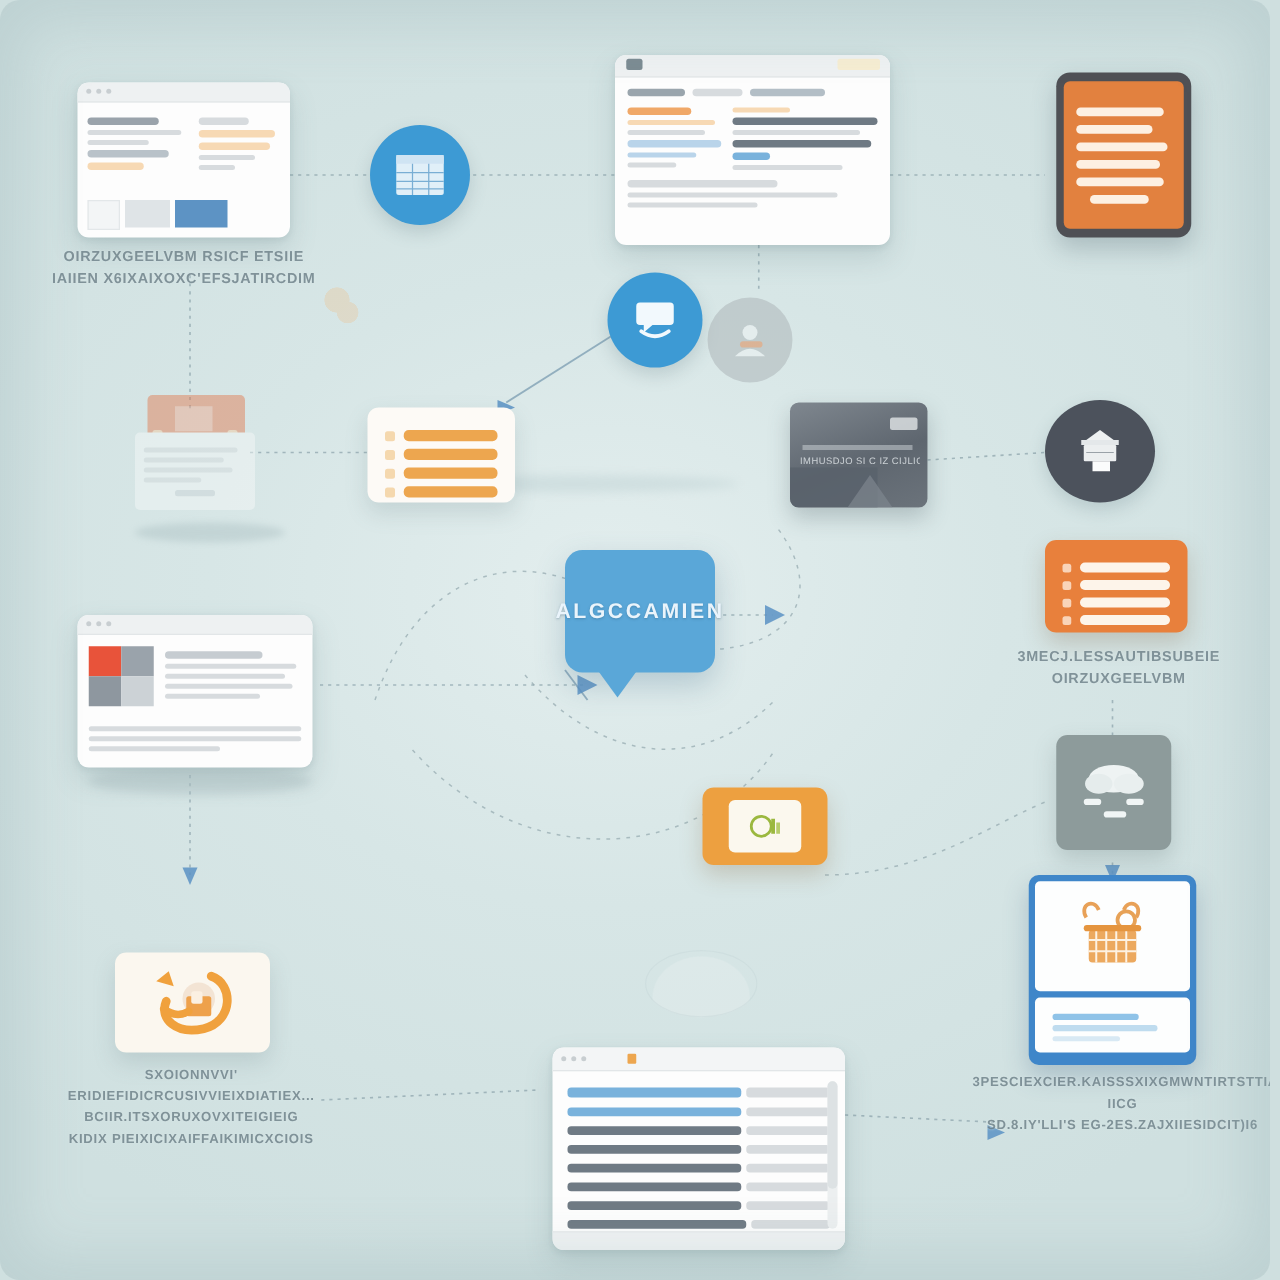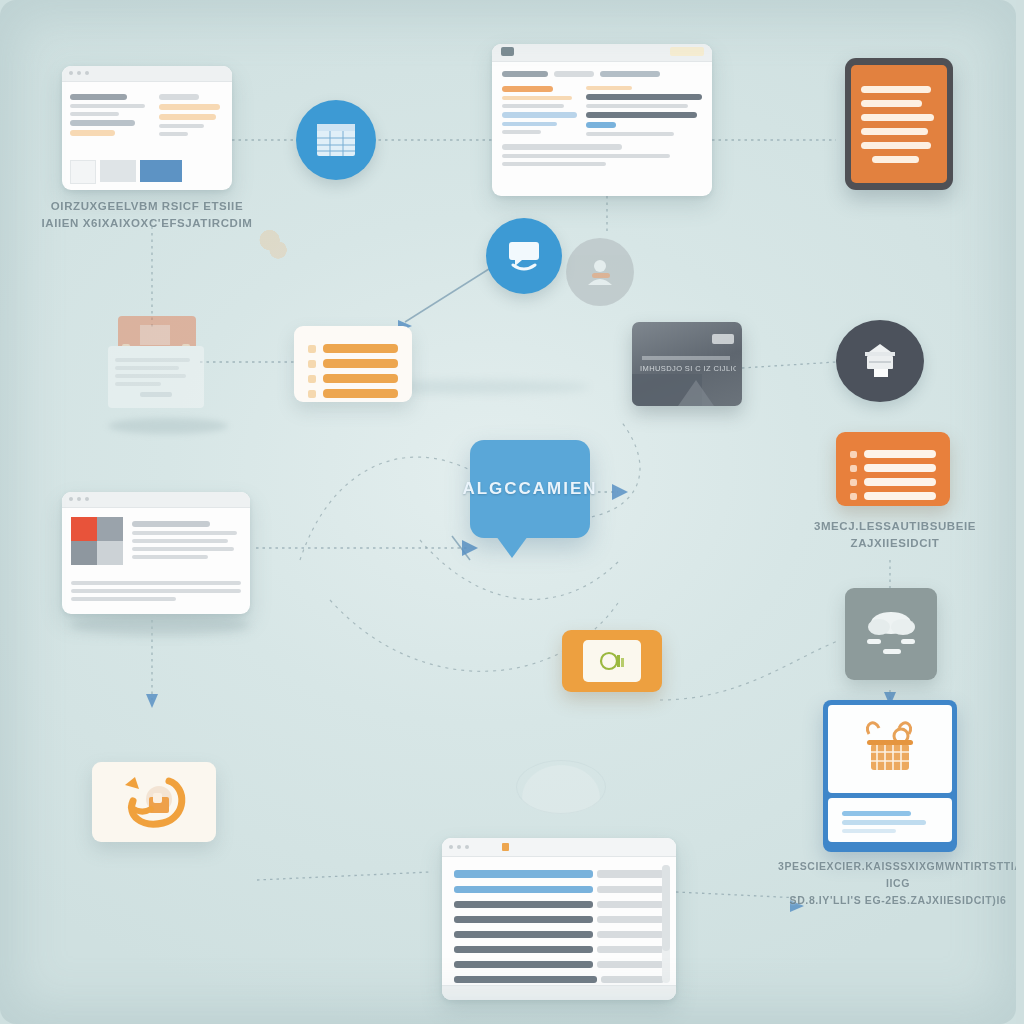--- a/index.html
+++ b/index.html
@@ -334,21 +334,21 @@
       </div>
     <div class="oline">
         <span class="bullet"></span>
         <span class="bar"></span>
       </div>
     <div class="oline">
         <span class="bullet"></span>
         <span class="bar"></span>
       </div>
   </div>
-  <div class="cap" style="left:780px;top:518px;width:230px;">3MECJ.LESSAUTIBSUBEIE ZAJXIIESIDCIT</div>
+  <div class="cap" style="left:780px;top:518px;width:230px;">3MECJ.LESSAUTIBSUBEIE OIRZUXGEELVBM</div>
 
   <div class="win" style="left:62px;top:492px;width:188px;height:122px;">
     <div class="bar">
       <div class="dots">
           <i></i>
           <i></i>
           <i></i>
         </div>
     </div>
     <div style="padding:9px;display:flex;gap:9px;">
@@ -366,21 +366,21 @@
         <div class="row thin gyl" style="width:70%;"></div>
       </div>
     </div>
     <div style="position:absolute;left:9px;right:9px;bottom:9px;">
       <div class="row thin gyl" style="width:100%;"></div>
       <div class="row thin gyl" style="width:100%;"></div>
       <div class="row thin gyl" style="width:62%;"></div>
     </div>
   </div>
 
-  <div class="bubble" style="left:452px;top:440px;width:120px;height:98px;margin-left:18px;">
+  <div class="bubble" style="left:452px;top:440px;width:120px;height:98px;">
     <span>ALGCCAMIEN</span>
   </div>
 
   <div class="abs" style="left:562px;top:630px;width:100px;height:62px;background:#eda040;border-radius:9px;
               box-shadow:0 8px 18px rgba(130,100,55,.25);display:flex;align-items:center;justify-content:center;">
     <div style="width:58px;height:42px;background:#fbf8ee;border-radius:5px;display:flex;align-items:center;justify-content:center;">
       <svg width="30" height="26" viewBox="0 0 30 26">
         <circle cx="12" cy="13" r="8" fill="none" stroke="#9bb83f" stroke-width="2.2"></circle>
         <rect x="20" y="7" width="3" height="12" fill="#9bb83f"></rect>
         <rect x="24" y="10" width="3" height="9" fill="#b7cc6b"></rect>
@@ -432,20 +432,23 @@
               box-shadow:0 8px 18px rgba(110,130,135,.22);display:flex;align-items:center;justify-content:center;">
     <svg width="86" height="62" viewBox="0 0 86 62">
       <path d="M58 10 C76 16, 76 46, 52 52 C30 57, 16 44, 22 30" stroke="#f0a13d" stroke-width="7" fill="none" stroke-linecap="round"></path>
       <path d="M14 14 L24 6 L28 18 z" fill="#f0a13d"></path>
       <circle cx="48" cy="28" r="13" fill="#f3e4d4"></circle>
       <rect x="38" y="26" width="20" height="16" rx="2" fill="#eea14b"></rect>
       <rect x="42" y="22" width="9" height="10" rx="2" fill="#fbf0e2"></rect>
       <path d="M20 36 q10 8 20 2" stroke="#f0a13d" stroke-width="6" fill="none" stroke-linecap="round"></path>
     </svg>
   </div>
+  <div class="cap" style="left:18px;top:852px;width:270px;font-size:10.5px;">SXOIONNVVI' ERIDIEFIDICRCUSIVVIEIXDIATIEX...
+BCIIR.ITSXORUXOVXITEIGIEIG
+KIDIX PIEIXICIXAIFFAIKIMICXCIOIS</div>
 
   <div class="win" style="left:442px;top:838px;width:234px;height:162px;">
     <div class="bar" style="height:18px;background:#f3f5f6;">
       <div class="dots" style="top:7px;">
           <i></i>
           <i></i>
           <i></i>
         </div>
       <div style="position:absolute;left:60px;top:5px;width:7px;height:8px;background:#eda64f;border-radius:1px;"></div>
     </div>

